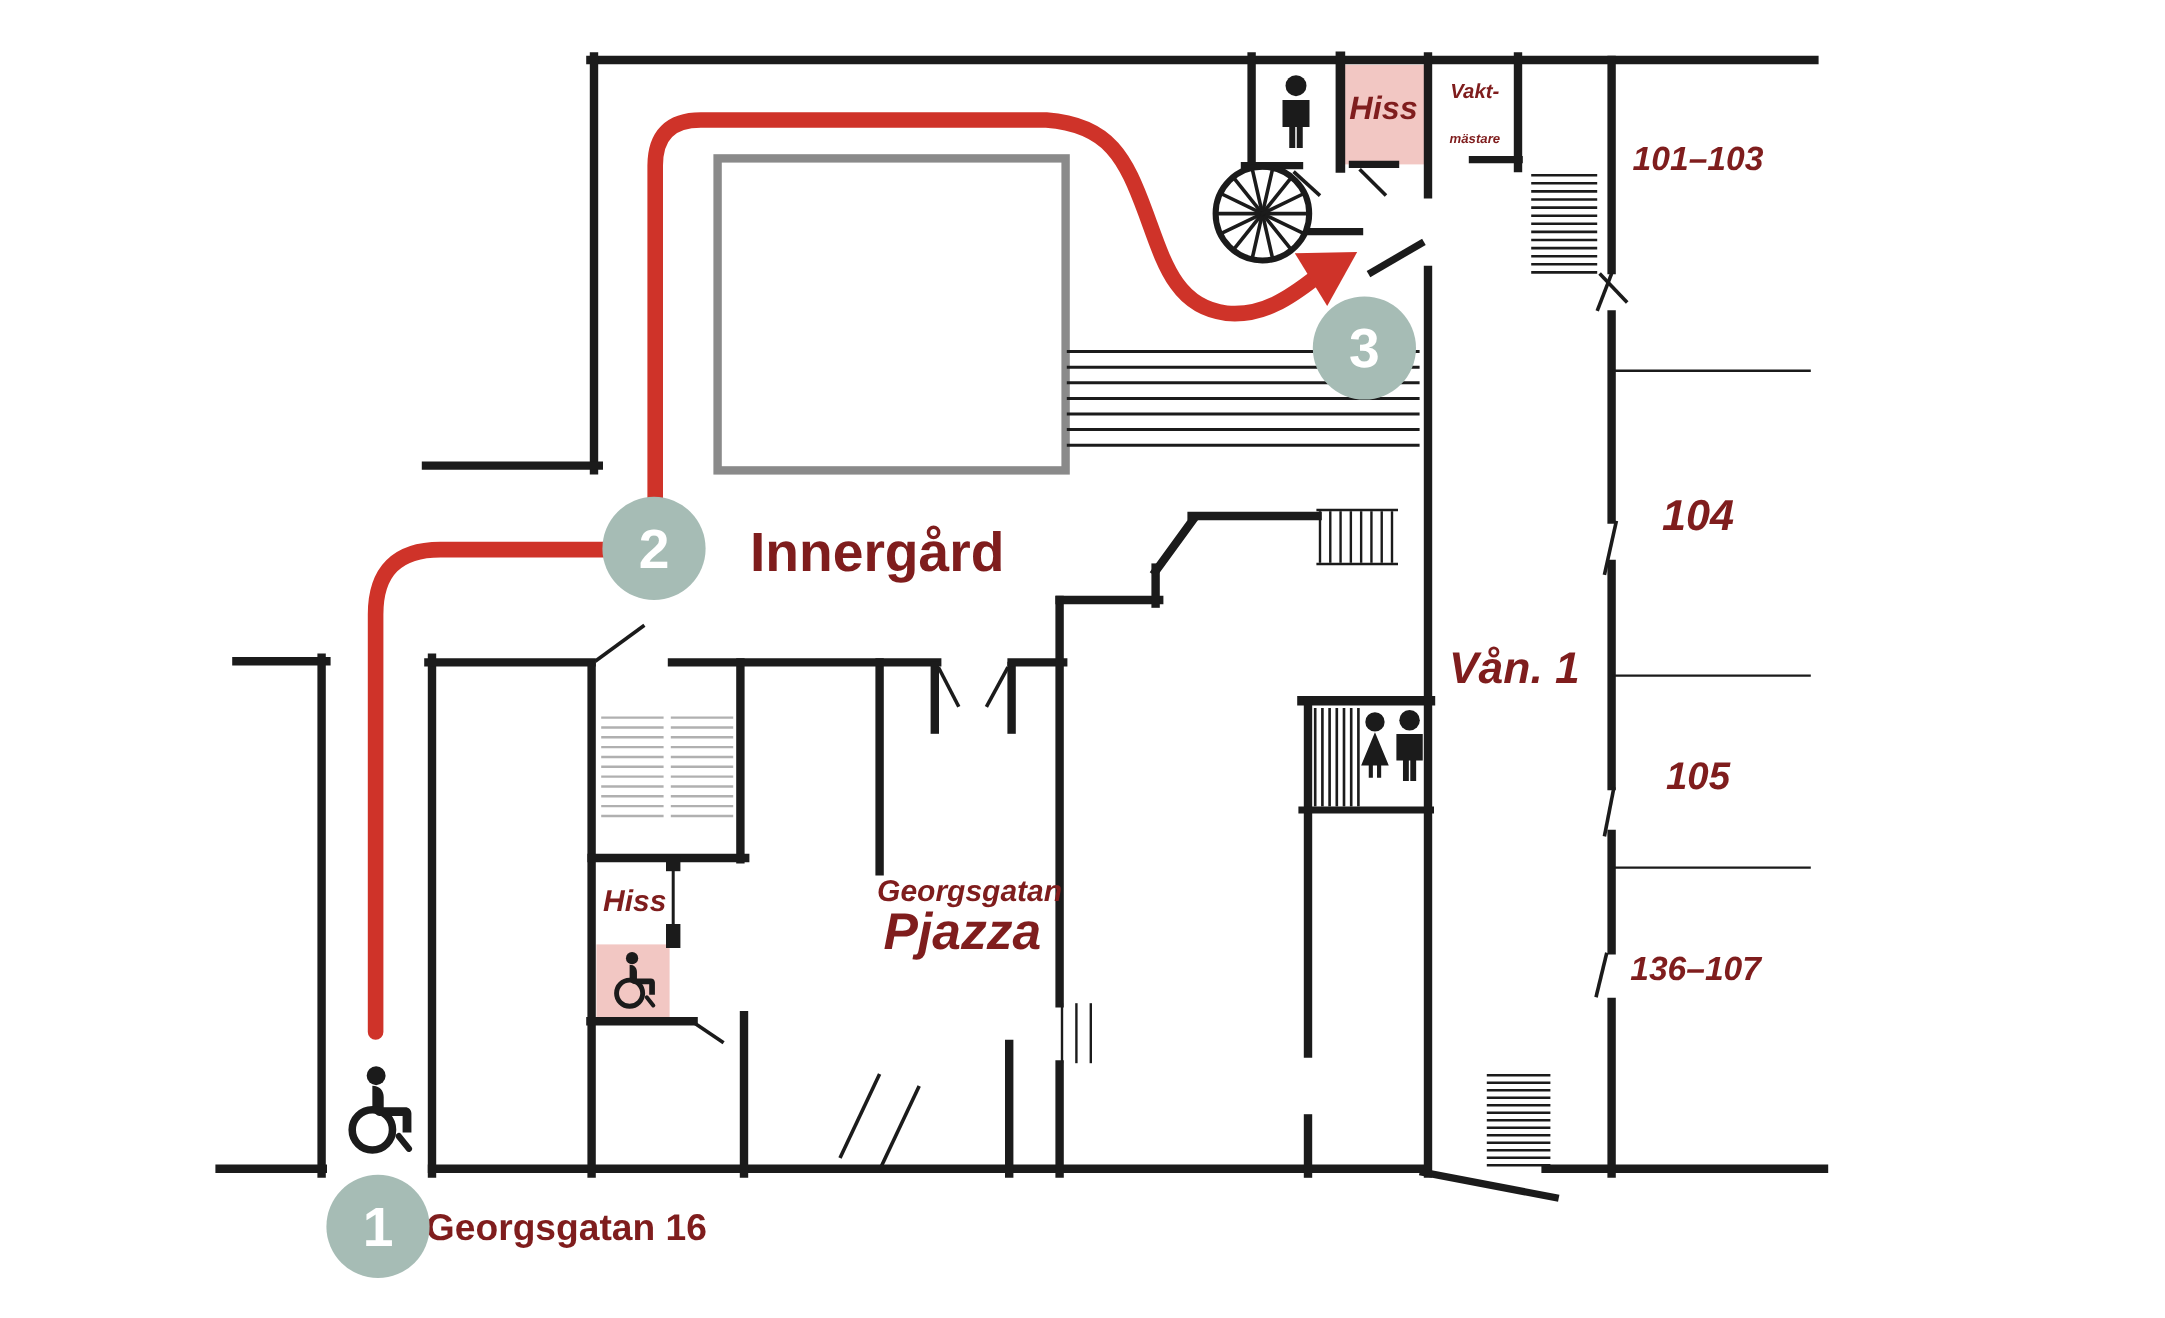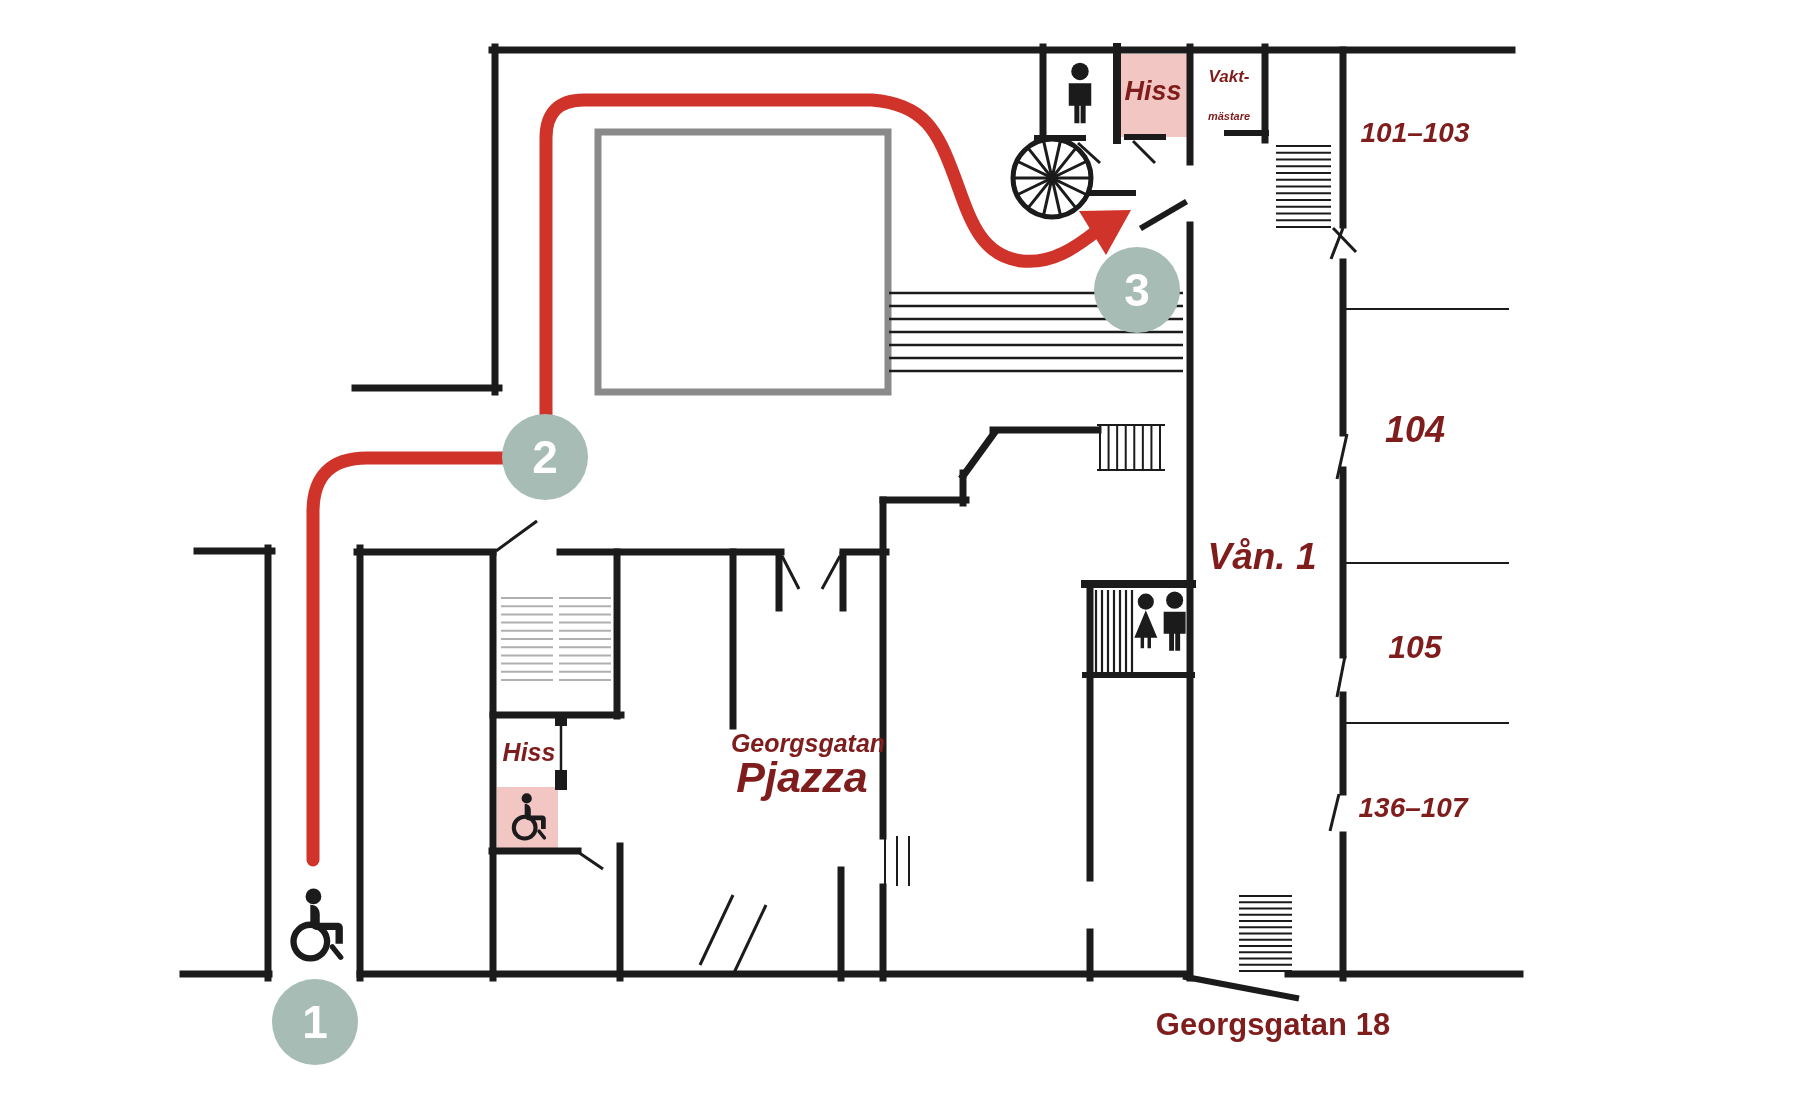--- a/index.html
+++ b/index.html
@@ -239,32 +239,33 @@
     <g>
       <line x1="561" y1="720" x2="561" y2="788" class="wl" stroke-width="2.5"></line>
       <rect x="555" y="714" width="12" height="12" class="icon"></rect>
       <rect x="555" y="770" width="12" height="20" class="icon"></rect>
     </g>
 
     <path class="route" stroke-width="13" d="M313 860 L313 512 Q313 458 367 458 L528 458 Q546 458 546 440 L546 138 Q546 100 584 100 L872 100 C925 104 938 132 955 178 C970 219 980 256 1022 261 C1052 264 1075 248 1098 230"></path>
     <polygon class="routefill" points="1131,210 1106,255 1079,211"></polygon>
   </svg>
 
+  <div class="label" style="left:731px;top:460px;font-size:46px;">Innergård</div>
   <div class="label italic" style="left:1262px;top:557px;font-size:37px;">Vån. 1</div>
   <div class="label italic" style="left:808px;top:743px;font-size:25px;">Georgsgatan</div>
   <div class="label italic" style="left:802px;top:777px;font-size:43px;">Pjazza</div>
   <div class="label italic" style="left:1153px;top:91px;font-size:27px;">Hiss</div>
   <div class="label italic" style="left:529px;top:752px;font-size:25px;">Hiss</div>
   <div class="label italic" style="left:1229px;top:77px;font-size:17px;">Vakt-</div>
   <div class="label italic" style="left:1229px;top:97px;font-size:11px;margin-top:19px;">mästare</div>
   <div class="label italic" style="left:1415px;top:133px;font-size:28px;">101–103</div>
   <div class="label italic" style="left:1415px;top:430px;font-size:36px;">104</div>
   <div class="label italic" style="left:1415px;top:647px;font-size:32px;">105</div>
   <div class="label italic" style="left:1413px;top:808px;font-size:28px;">136–107</div>
-  <div class="label" style="left:1273px;top:1025px;font-size:31px;">Georgsgatan 18</div>
+  <div class="label" style="left:472px;top:1023px;font-size:31px;">Georgsgatan 16</div>
 
   <div class="marker" style="left:315px;top:1022px;">
     <span>1</span>
   </div>
   <div class="marker" style="left:545px;top:457px;">
     <span>2</span>
   </div>
   <div class="marker" style="left:1137px;top:290px;">
     <span>3</span>
   </div>

